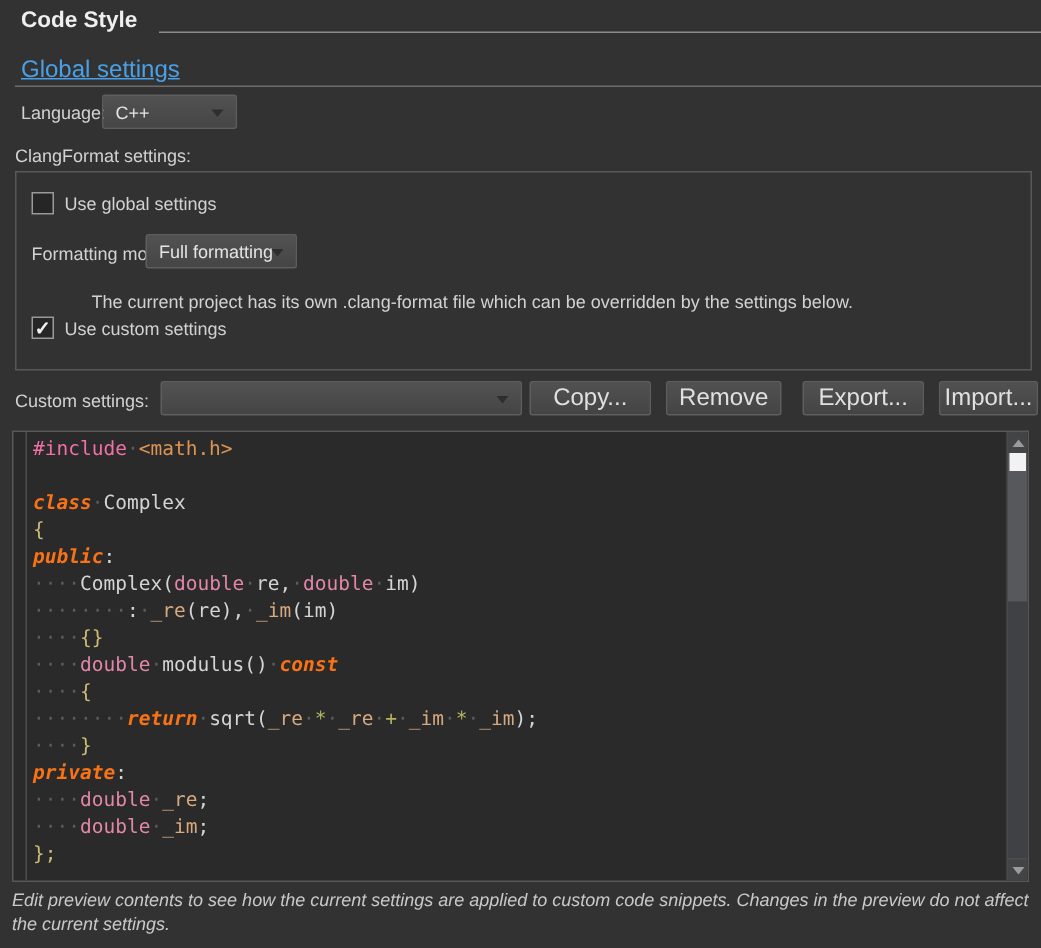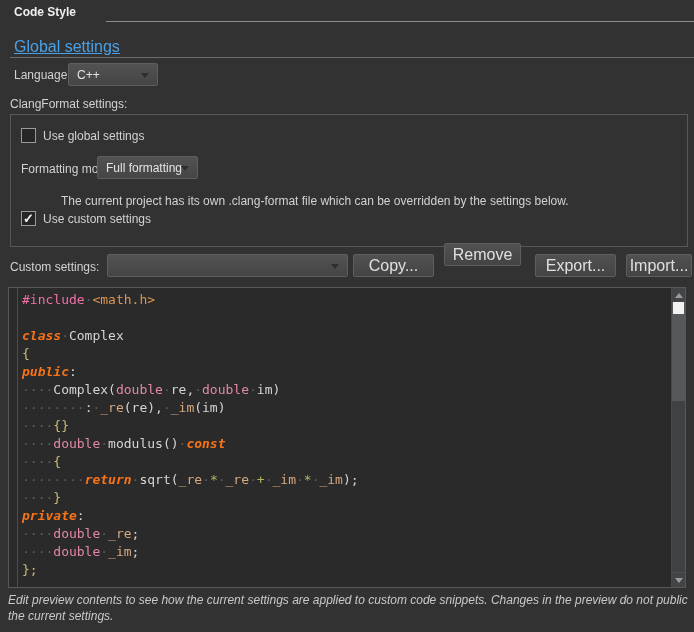--- a/index.html
+++ b/index.html
@@ -2,21 +2,21 @@
 <html><head>
 <meta charset="utf-8">
 <style>
   html,body{margin:0;padding:0;background:#323232;}
   body{width:694px;height:632px;position:relative;overflow:hidden;
        font-family:"Liberation Sans",sans-serif;color:#d2d2d2;
        -webkit-font-smoothing:antialiased;}
   .abs{position:absolute;}
 
   
-  .page-title{left:14px;top:5px;font-size:12px;font-weight:bold;color:#efefef;text-align:center;}
+  .page-title{left:14px;top:5px;font-size:15px;font-weight:bold;color:#efefef;text-align:center;}
   .title-rule{left:106px;right:0;top:21px;height:1px;background:#8c8c8c;}
   .global-link{left:14px;top:38px;font-size:16px;color:#4aa0e6;text-decoration:underline;cursor:pointer;}
   .sep{left:10px;right:0;top:57px;height:1px;background:#6d6d6d;}
 
   .ui-label{font-size:12px;color:#d2d2d2;white-space:nowrap;}
 
   
   .combo{background:linear-gradient(#525252,#454545);border:1px solid #5e5e5e;
          border-radius:2px;height:23px;box-sizing:border-box;display:flex;
          align-items:center;padding-left:8px;font-size:12px;color:#e4e4e4;cursor:pointer;}
@@ -104,34 +104,34 @@
     <span class="mark">✓</span>
   </span>
   <span class="ui-label">Use custom settings</span>
 </div>
 
 <div class="abs ui-label" style="left:10px;top:260px;">Custom settings:</div>
 <div class="abs combo" style="left:107px;top:254px;width:241px;">
   <span class="arrow"></span>
 </div>
 <div class="abs btn" style="left:353px;top:254px;width:81px;">Copy...</div>
-<div class="abs btn" style="left:444px;top:243px;width:77px;">Remove</div>
+<div class="abs btn" style="left:444px;top:254px;width:77px;">Remove</div>
 <div class="abs btn" style="left:535px;top:254px;width:81px;">Export...</div>
 <div class="abs btn" style="left:626px;top:254px;width:66px;">Import...</div>
 
 <div class="abs editor">
   <div class="editor-margin-line"></div>
   <div class="code-area"><div class="code-line"><span class="tok-pp">#include</span><span class="tok-ws">·</span><span class="tok-inc">&lt;math.h&gt;</span></div><div class="code-line">&nbsp;</div><div class="code-line"><span class="tok-kw">class</span><span class="tok-ws">·</span><span class="tok-tx">Complex</span></div><div class="code-line"><span class="tok-br">{</span></div><div class="code-line"><span class="tok-kw">public</span><span class="tok-tx">:</span></div><div class="code-line"><span class="tok-ws">····</span><span class="tok-tx">Complex(</span><span class="tok-ty">double</span><span class="tok-ws">·</span><span class="tok-tx">re,</span><span class="tok-ws">·</span><span class="tok-ty">double</span><span class="tok-ws">·</span><span class="tok-tx">im)</span></div><div class="code-line"><span class="tok-ws">········</span><span class="tok-tx">:</span><span class="tok-ws">·</span><span class="tok-fd">_re</span><span class="tok-tx">(re),</span><span class="tok-ws">·</span><span class="tok-fd">_im</span><span class="tok-tx">(im)</span></div><div class="code-line"><span class="tok-ws">····</span><span class="tok-br">{}</span></div><div class="code-line"><span class="tok-ws">····</span><span class="tok-ty">double</span><span class="tok-ws">·</span><span class="tok-tx">modulus()</span><span class="tok-ws">·</span><span class="tok-kw">const</span></div><div class="code-line"><span class="tok-ws">····</span><span class="tok-br">{</span></div><div class="code-line"><span class="tok-ws">········</span><span class="tok-kw">return</span><span class="tok-ws">·</span><span class="tok-tx">sqrt(</span><span class="tok-fd">_re</span><span class="tok-ws">·</span><span class="tok-op">*</span><span class="tok-ws">·</span><span class="tok-fd">_re</span><span class="tok-ws">·</span><span class="tok-op">+</span><span class="tok-ws">·</span><span class="tok-fd">_im</span><span class="tok-ws">·</span><span class="tok-op">*</span><span class="tok-ws">·</span><span class="tok-fd">_im</span><span class="tok-tx">);</span></div><div class="code-line"><span class="tok-ws">····</span><span class="tok-br">}</span></div><div class="code-line"><span class="tok-kw">private</span><span class="tok-tx">:</span></div><div class="code-line"><span class="tok-ws">····</span><span class="tok-ty">double</span><span class="tok-ws">·</span><span class="tok-fd">_re</span><span class="tok-tx">;</span></div><div class="code-line"><span class="tok-ws">····</span><span class="tok-ty">double</span><span class="tok-ws">·</span><span class="tok-fd">_im</span><span class="tok-tx">;</span></div><div class="code-line"><span class="tok-br">};</span></div></div>
   <div class="vscroll">
     <div class="sb-btn sb-up">
         <span class="tri-up"></span>
       </div>
     <div class="sb-track-low"></div>
     <div class="sb-thumb">
       <div class="sb-marker"></div>
     </div>
     <div class="sb-btn sb-down">
         <span class="tri-down"></span>
       </div>
   </div>
 </div>
 
-<div class="abs footer">Edit preview contents to see how the current settings are applied to custom code snippets. Changes in the preview do not public the current settings.</div>
+<div class="abs footer">Edit preview contents to see how the current settings are applied to custom code snippets. Changes in the preview do not affect the current settings.</div>
 
 </body></html>

